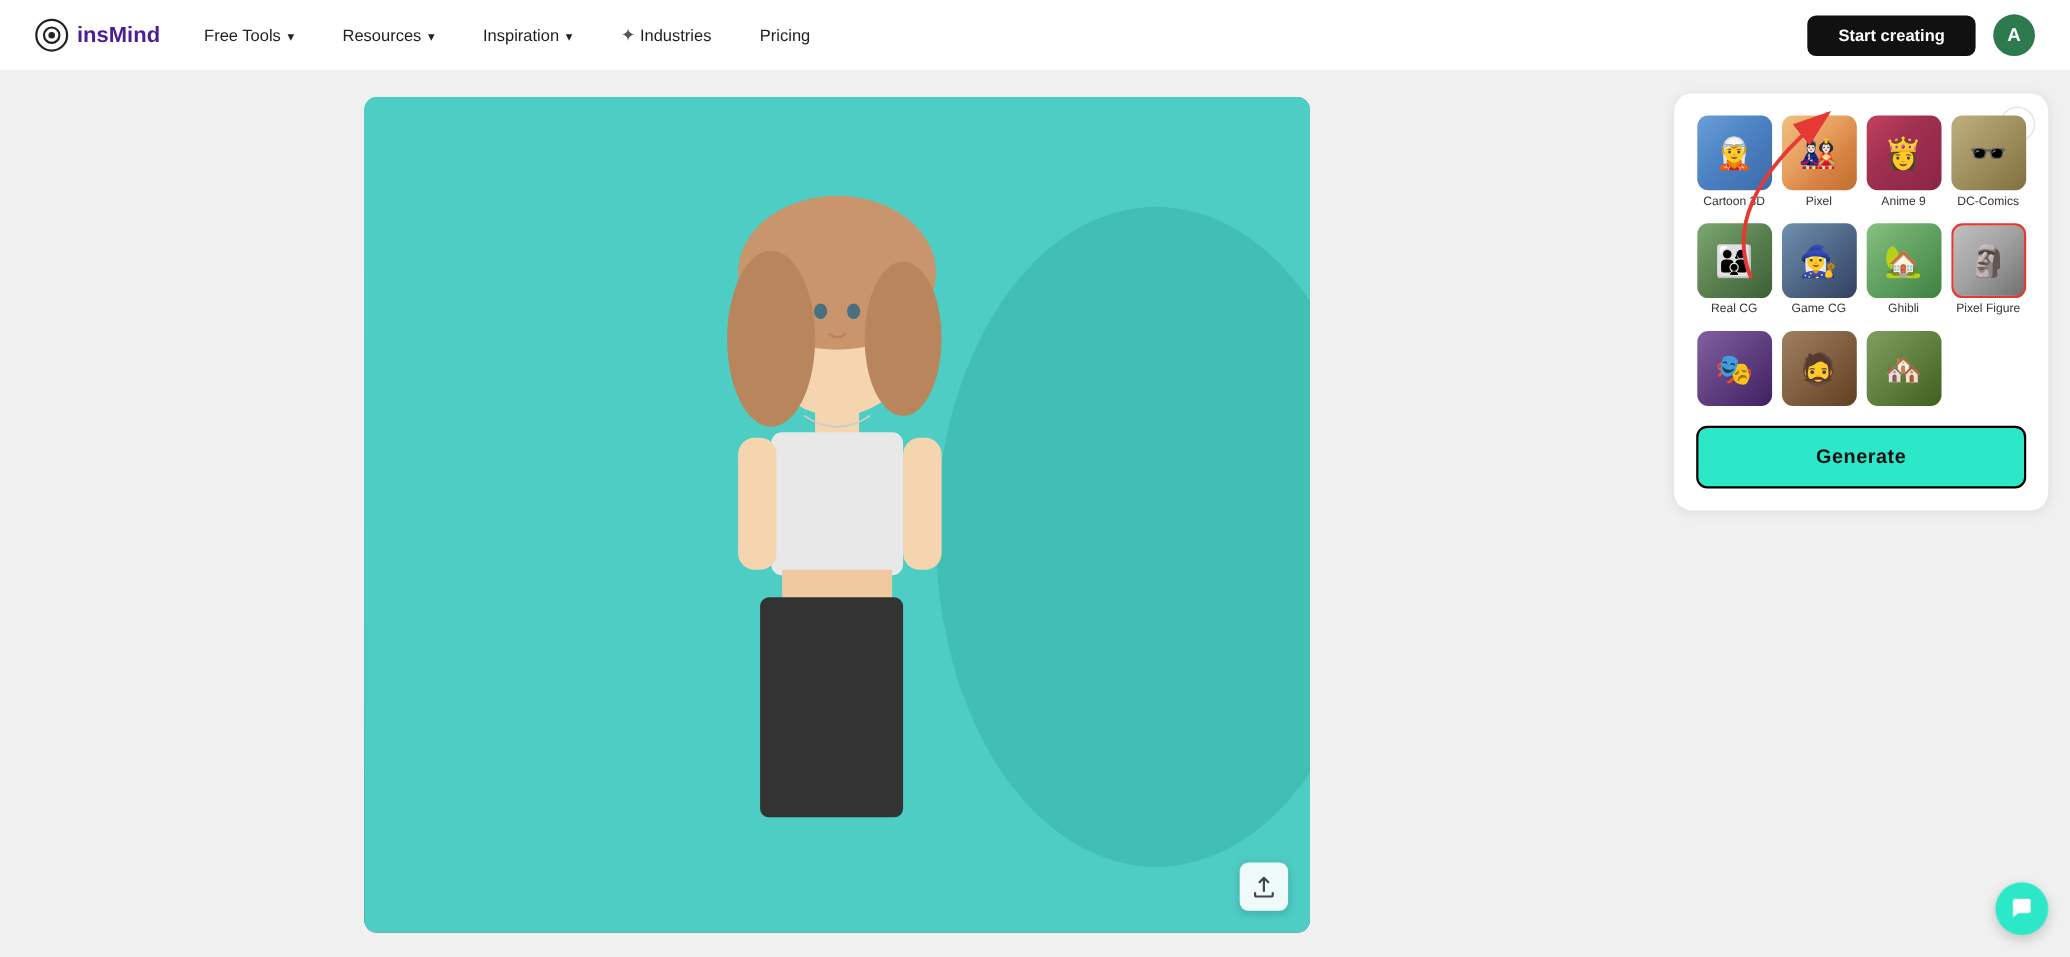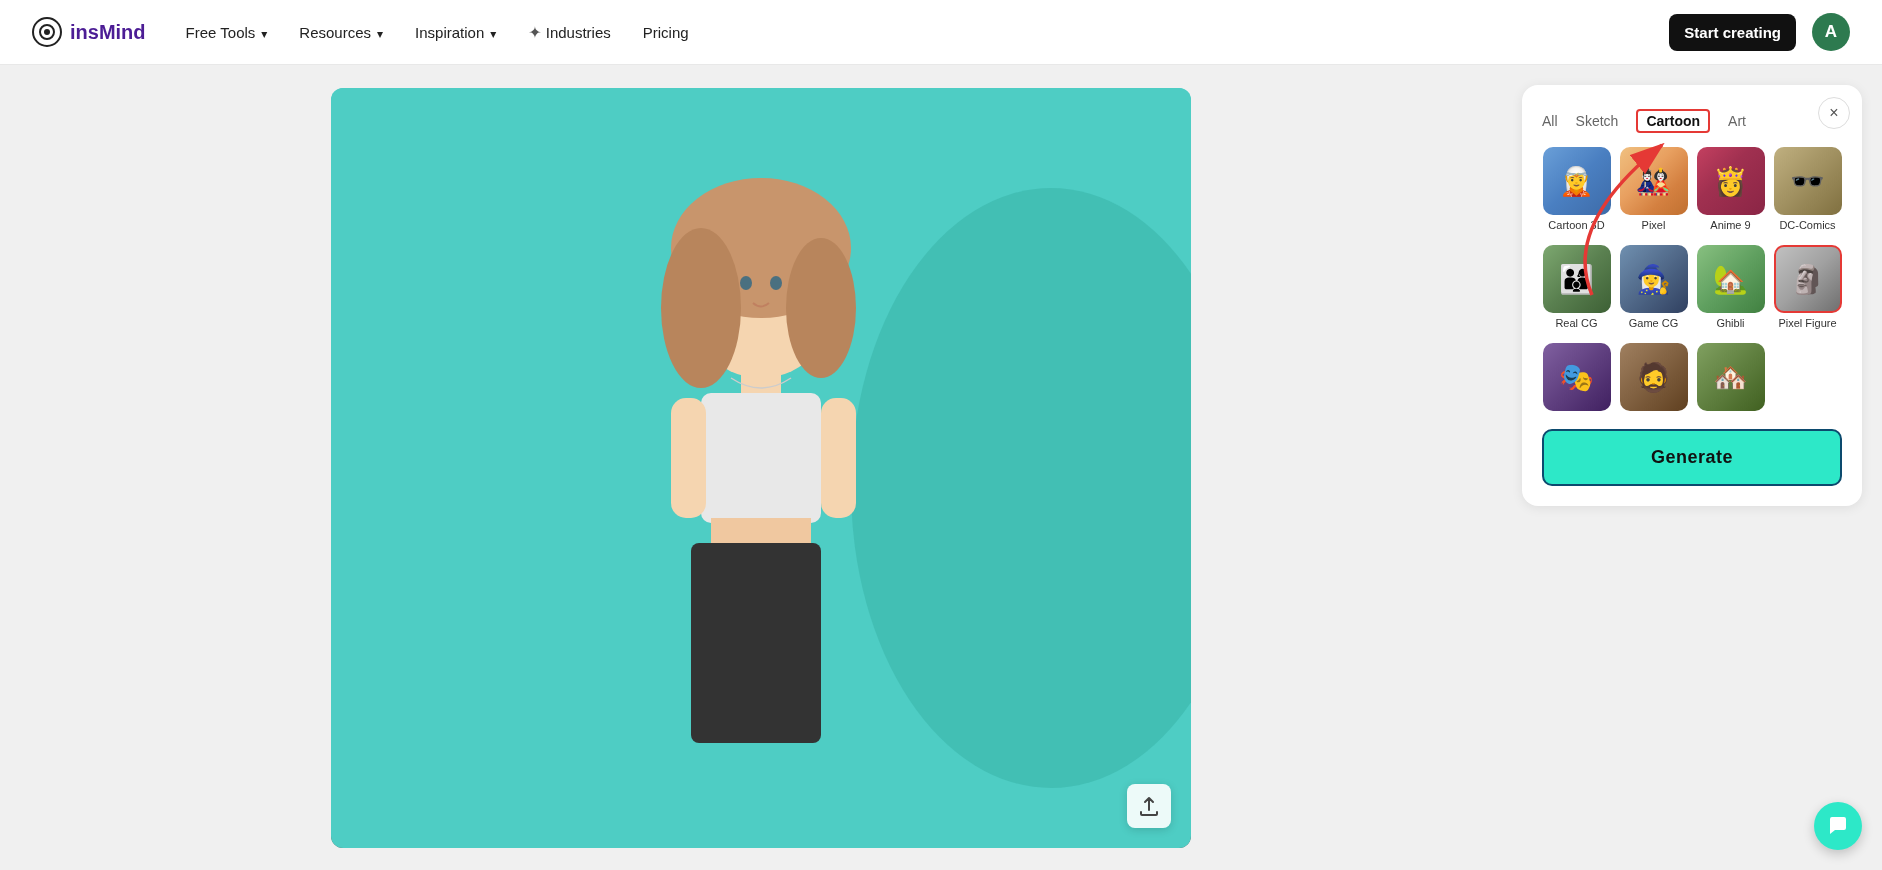--- a/index.html
+++ b/index.html
@@ -7,26 +7,26 @@
 
     
     .navbar {
       display: flex; align-items: center; height: 65px;
       background: #fff; padding: 0 32px;
       border-bottom: 1px solid #e8e8e8; position: relative; z-index: 100;
     }
     .nav-logo { display: flex; align-items: center; gap: 8px; margin-right: 40px; }
     .nav-logo-icon { width: 30px; height: 30px; border: 2px solid #222; border-radius: 50%; display:flex; align-items:center; justify-content:center; }
     .nav-logo-text { font-size: 20px; font-weight: 700; color: #4c1d95; }
-    .nav-items { display: flex; align-items: center; gap: 32px; flex: 1; }
+    .nav-items { display: flex; align-items: center; gap: 44px; flex: 1; }
     .nav-item { font-size: 15px; color: #222; cursor: pointer; display:flex; align-items:center; gap:4px; }
     .nav-inspiration { display: flex; align-items: center; gap: 4px; }
     .nav-spark { color: #555; font-size: 16px; }
     .nav-right { display: flex; align-items: center; gap: 16px; margin-left: auto; }
-    .btn-start { background: #111; color: #fff; border: none; border-radius: 8px; padding: 10px 15px; font-size: 15px; font-weight: 600; cursor: pointer; }
+    .btn-start { background: #111; color: #fff; border: none; border-radius: 8px; padding: 10px 28px; font-size: 15px; font-weight: 600; cursor: pointer; }
     .avatar { width: 38px; height: 38px; border-radius: 50%; background: #2d7a4f; display:flex; align-items:center; justify-content:center; color:#fff; font-weight:700; font-size:17px; cursor:pointer; }
 
     
     .main-layout { display: flex; height: calc(870px - 65px); background: #f0f0f0; }
 
     
     .left-panel { flex: 1; display: flex; align-items: center; justify-content: center; padding: 30px; }
     .image-container {
       background: #fff; border-radius: 12px; overflow: hidden;
       width: 860px; height: 760px; position: relative;
@@ -89,21 +89,21 @@
     .thumb-gamecg { background: linear-gradient(135deg, #7090b0 0%, #506888 50%, #304060 100%); }
     .thumb-ghibli { background: linear-gradient(135deg, #88c080 0%, #60a060 50%, #408040 100%); }
     .thumb-clayfigure { background: linear-gradient(135deg, #c0c0c0 0%, #a0a0a0 50%, #707070 100%); }
     .thumb-row3a { background: linear-gradient(135deg, #8060a0 0%, #604080 50%, #402060 100%); }
     .thumb-row3b { background: linear-gradient(135deg, #a08060 0%, #806040 50%, #604020 100%); }
     .thumb-row3c { background: linear-gradient(135deg, #80a060 0%, #608040 50%, #406020 100%); }
 
     
     .generate-btn {
       width: 100%; padding: 16px;
-      background: #2de8c8; border: 2px solid #0c4a6e;
+      background: #2de8c8; border: 2px solid #000000;
       border-radius: 10px; font-size: 18px; font-weight: 700;
       color: #111; cursor: pointer; letter-spacing: 0.5px;
       margin-top: 4px;
     }
 
     
     .chevron::after { content: '▾'; font-size: 12px; margin-left: 2px; }
 
     
     .chat-fab {
@@ -206,26 +206,20 @@
         </svg>
       </div>
     </div>
   </div>
 
   <div class="right-panel">
     <button class="close-btn">
       <span>×</span>
     </button>
 
-    <div class="filter-tabs">
-      <span class="filter-tab">All</span>
-      <span class="filter-tab">Sketch</span>
-      <span class="filter-tab active">Cartoon</span>
-      <span class="filter-tab">Art</span>
-    </div>
 
     <div class="style-grid">
       <div class="style-item">
         <div class="style-thumb thumb-cartoon3d">
           <div class="face-sim">🧝</div>
         </div>
         <span class="style-label">Cartoon 3D</span>
       </div>
       <div class="style-item">
         <div class="style-thumb thumb-pixel">

